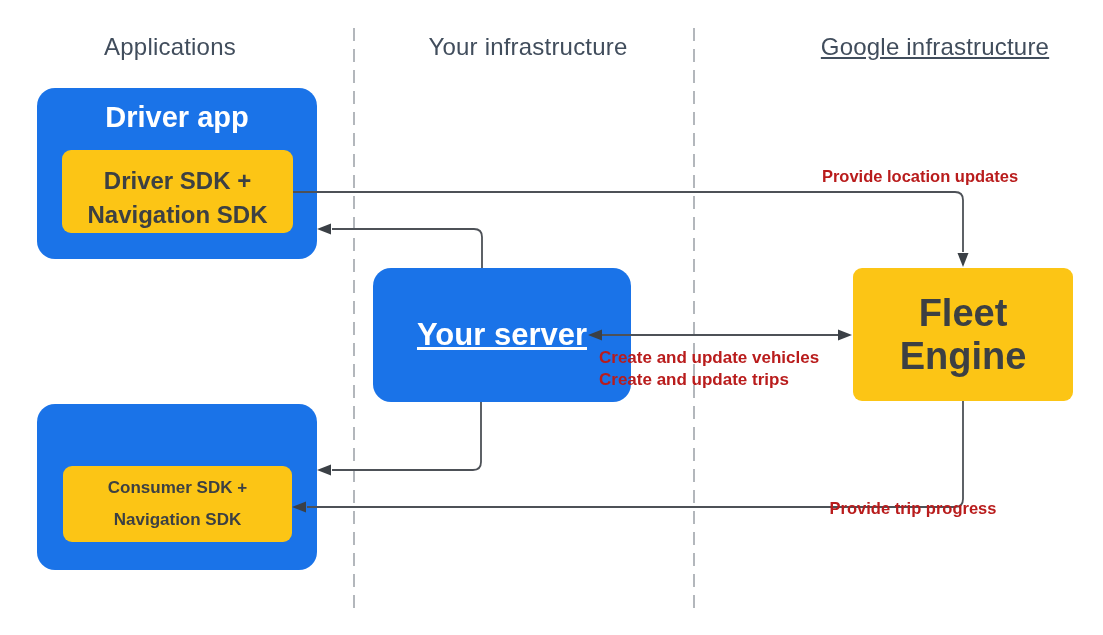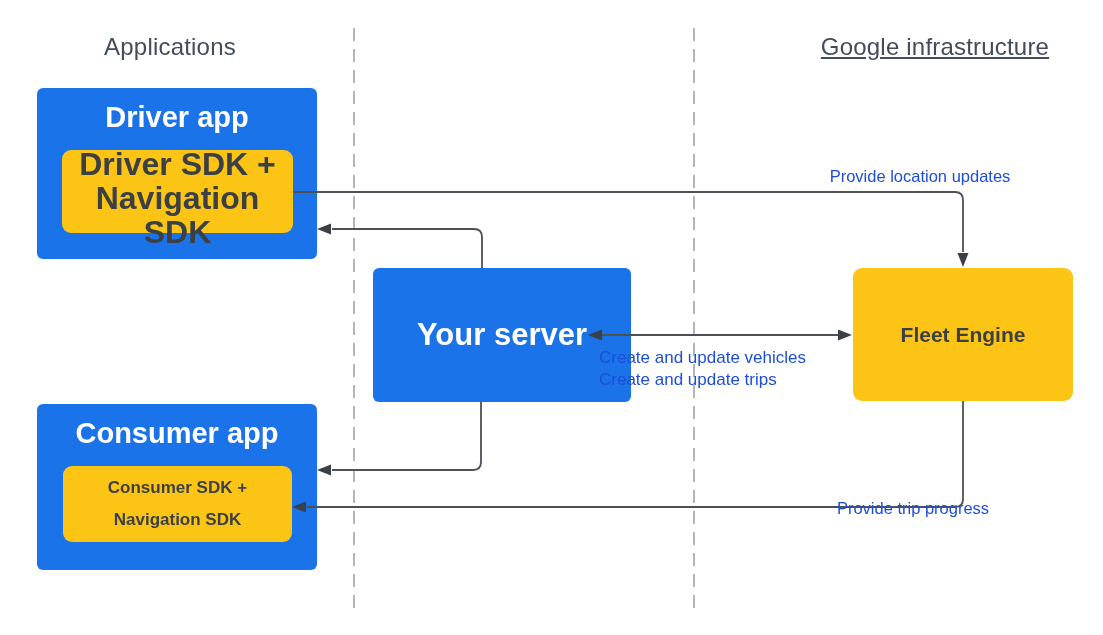--- a/index.html
+++ b/index.html
@@ -26,21 +26,22 @@
     white-space: nowrap;
   }
   .col-header.apps   { left: 40px;  width: 260px; }
   .col-header.yours  { left: 398px; width: 260px; }
   .col-header.google { left: 785px; width: 300px; text-decoration: underline; }
 
   
   .node-blue {
     position: absolute;
     background: #1a73e8;
-    border-radius: 6px;
+    border-radius: 18px;
+    text-decoration: underline;
   }
   .node-yellow {
     position: absolute;
     background: #fcc515;
     border-radius: 9px;
     display: flex;
     align-items: center;
     justify-content: center;
     text-align: center;
   }
@@ -56,65 +57,66 @@
     line-height: 36px;
   }
   .sdk-text {
     color: #3c4043;
     font-weight: 700;
     text-align: center;
   }
 
   #driver-app   { left: 37px;  top: 88px;  width: 280px; height: 171px; }
   #driver-sdk   { left: 25px;  top: 62px;  width: 231px; height: 83px; }
-  #driver-sdk .sdk-text { font-size: 32px; line-height: 34px; margin-top: 13px; }
+  #driver-sdk .sdk-text { font-size: 24px; line-height: 34px; margin-top: 13px; }
 
   #your-server  {
     left: 373px; top: 268px; width: 258px; height: 134px;
     display: flex; align-items: center; justify-content: center;
     color: #ffffff; font-weight: 700; font-size: 31px;
   }
   #fleet-engine {
     left: 853px; top: 268px; width: 220px; height: 133px;
     display: flex; align-items: center; justify-content: center;
-    color: #3c4043; font-weight: 700; font-size: 21px;
+    color: #3c4043; font-weight: 700; font-size: 38px;
   }
 
   #consumer-app { left: 37px;  top: 404px; width: 280px; height: 166px; }
   #consumer-sdk { left: 26px;  top: 62px;  width: 229px; height: 76px; }
   #consumer-sdk .sdk-text { font-size: 17px; line-height: 32px; }
 
   
   #connectors {
     position: absolute;
     left: 0; top: 0;
     width: 1103px; height: 635px;
     pointer-events: none;
     z-index: 5;
   }
 
   
   .edge-label {
     position: absolute;
     z-index: 6;
-    font-weight: 400;
-    color: #1d4ed8;
+    font-weight: 700;
+    color: #b91c1c;
     font-size: 16.5px;
     white-space: nowrap;
   }
   #label-location { left: 920px; top: 167px; transform: translateX(-50%); }
   #label-create   { left: 599px; top: 347px; line-height: 22px; font-size: 17px; }
   #label-progress { left: 913px; top: 499px; transform: translateX(-50%); }
 </style>
 </head>
 <body>
 
 <div class="canvas">
 
   <div class="col-header apps">Applications</div>
+  <div class="col-header yours">Your infrastructure</div>
   <div class="col-header google">Google infrastructure</div>
 
   <div class="node-blue" id="driver-app">
     <div class="app-title">Driver app</div>
     <div class="node-yellow" id="driver-sdk">
       <div class="sdk-text">
         <span>Driver SDK +</span><br>
         <span>Navigation SDK</span>
       </div>
     </div>
@@ -122,21 +124,20 @@
 
   <div class="node-blue" id="your-server">
     <span>Your server</span>
   </div>
 
   <div class="node-yellow" id="fleet-engine">
     <span>Fleet Engine</span>
   </div>
 
   <div class="node-blue" id="consumer-app">
-    <div class="app-title">Consumer app</div>
     <div class="node-yellow" id="consumer-sdk">
       <div class="sdk-text">
         <span>Consumer SDK +</span><br>
         <span>Navigation SDK</span>
       </div>
     </div>
   </div>
 
   <svg id="connectors" viewBox="0 0 1103 635" xmlns="http://www.w3.org/2000/svg">
     <g stroke="#9aa0a6" stroke-width="1.5" stroke-dasharray="13 8" fill="none">

